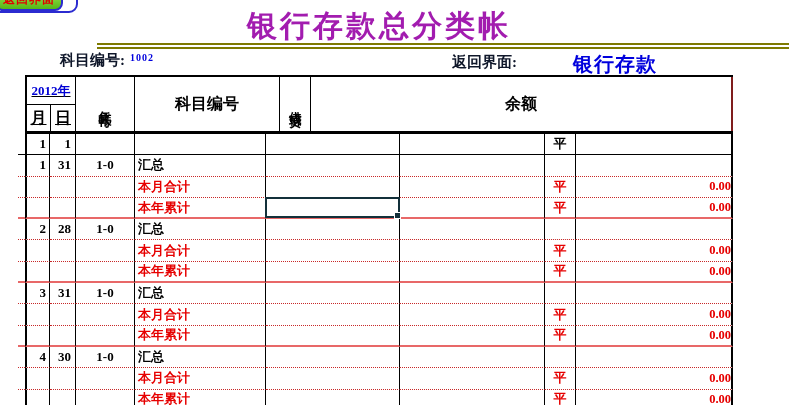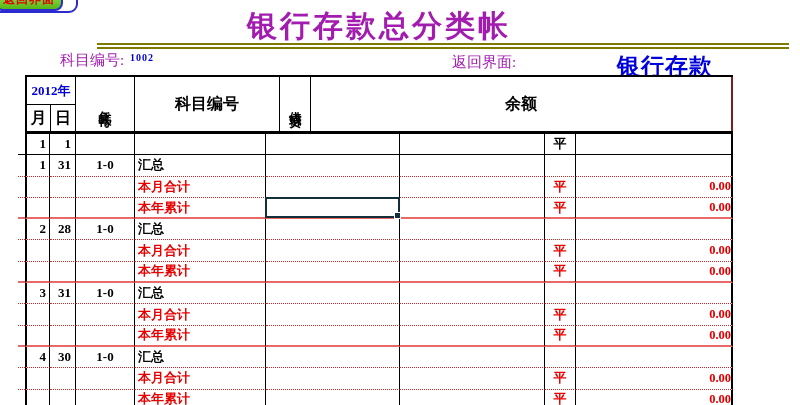--- a/index.html
+++ b/index.html
@@ -16,34 +16,34 @@
            font-family:inherit;letter-spacing:1px;}
 
   
   .title{position:absolute;left:0;top:6px;width:758px;text-align:center;
          font-size:30px;font-weight:bold;color:#a21caf;letter-spacing:3px;}
   .rule{position:absolute;left:97px;width:692px;height:2px;background:#7e7a00;}
   .rule1{top:43px;}
   .rule2{top:47px;}
 
   
-  .lbl{position:absolute;font-weight:normal;font-size:15px;color:#a21caf;}
+  .lbl{position:absolute;font-weight:bold;font-size:15px;color:#0f172a;}
   .val{position:absolute;font-weight:bold;color:#0000dd;letter-spacing:1px;}
   #acct-no-label{left:60px;top:51px;}
   #acct-no-value{left:130px;top:52px;font-size:10px;}
   #acct-name-label{left:452px;top:53px;}
-  #acct-name-value{left:573px;top:51px;font-size:23px;margin-left:44px;}
+  #acct-name-value{left:573px;top:51px;font-size:20px;}
 
   
   #header-block{position:absolute;left:25px;top:75px;width:708px;height:59px;box-sizing:border-box;
                 border-top:2px solid #000;border-bottom:3px solid #000;display:flex;background:#fff;}
   .hcol{box-sizing:border-box;border-right:1px solid #000;display:flex;align-items:center;
         justify-content:center;font-weight:bold;color:#000;overflow:hidden;}
   .hcol-date{width:51px;border-left:2px solid #000;display:flex;flex-direction:column;
-             align-items:stretch;justify-content:flex-end;}
+             align-items:stretch;justify-content:flex-end;text-decoration:underline;}
   .hyear{height:27px;border-bottom:1px solid #000;color:#0000d4;font-size:13px;font-weight:bold;
          display:flex;align-items:center;justify-content:center;}
   .hmd{flex:1;display:flex;min-height:0;}
   .hm{width:24px;border-right:1px solid #000;display:flex;align-items:center;justify-content:center;
       font-size:16px;box-sizing:border-box;}
   .hd{flex:1;display:flex;align-items:center;justify-content:center;font-size:16px;}
   .hcol-voucher{width:59px;font-size:13px;}
   .hcol-summary{width:131px;font-size:16px;letter-spacing:2px;}
   .hcol-debit{width:134px;font-size:16px;}
   .hcol-credit{width:145px;font-size:16px;}

